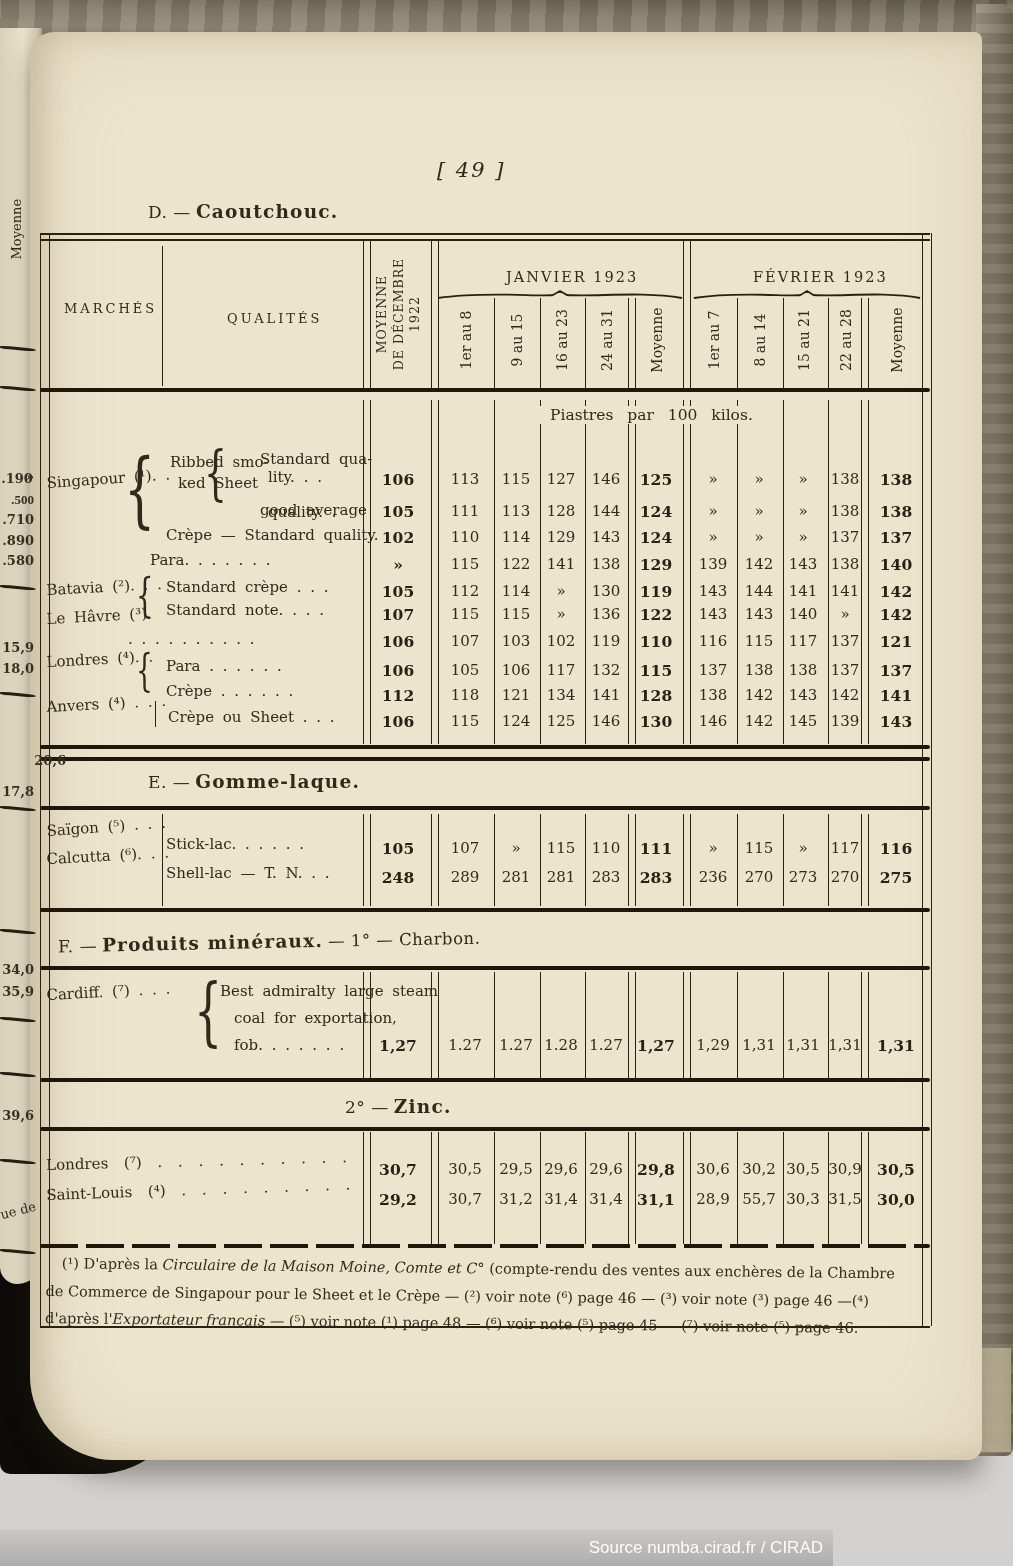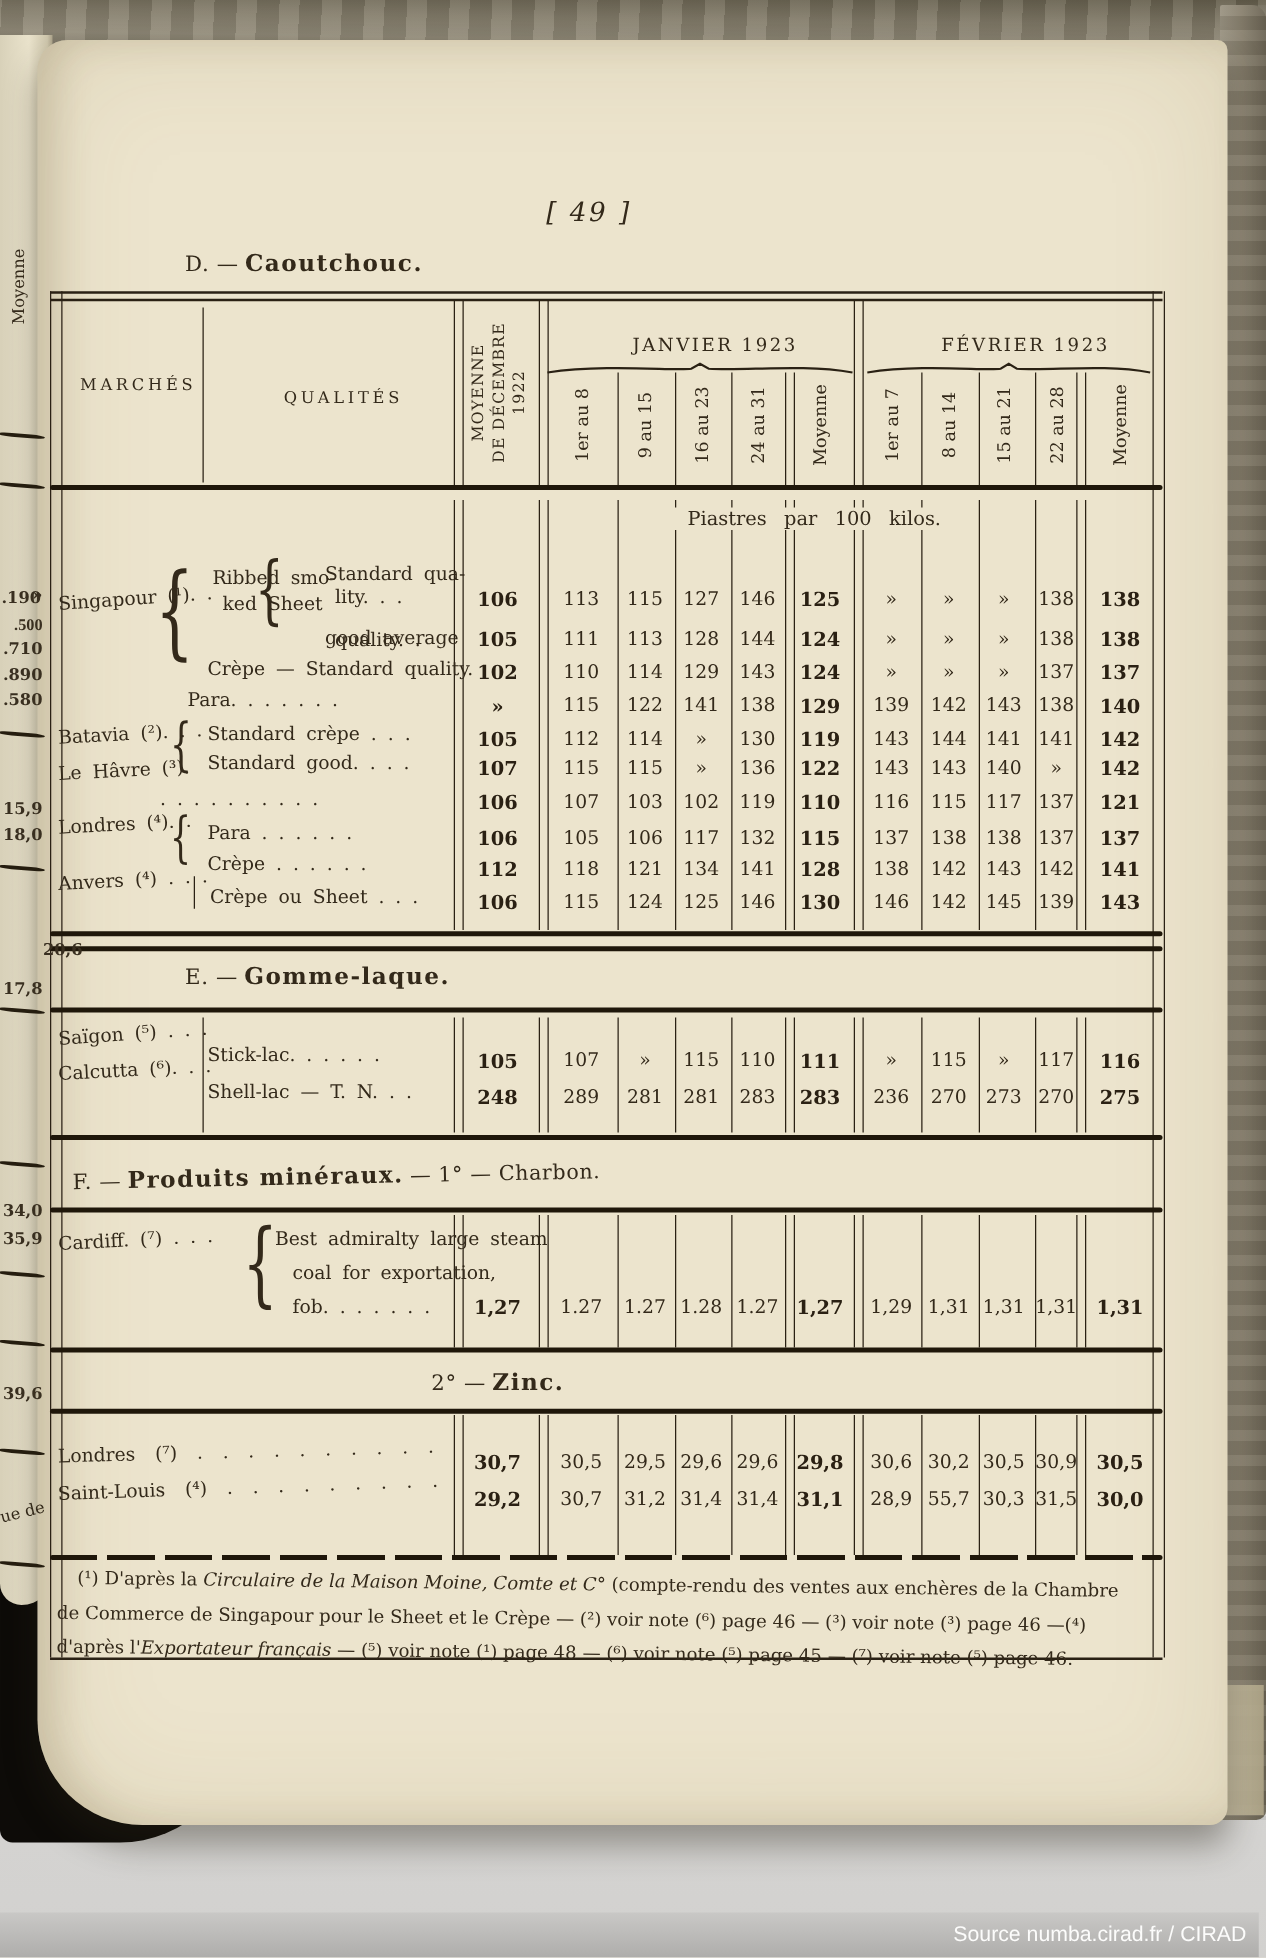--- a/index.html
+++ b/index.html
@@ -61,21 +61,21 @@
   .fn0{text-indent:16px}
   .fn2 .it,.it{font-style:italic}
   
   .pv{position:absolute;left:0;width:34px;text-align:right;font-weight:bold;font-size:13px;color:#392f20;z-index:2}
   .pl{position:absolute;left:-2px;width:38px;height:3px;background:#251d0f;border-radius:60%/100%;
     transform:rotate(5deg);z-index:2}
   #prev-moyenne{position:absolute;left:-14px;top:222px;width:60px;text-align:center;font-size:13px;
     transform:rotate(-90deg);z-index:2}
   #prev-partial{position:absolute;left:0px;top:1203px;font-size:13px;transform:rotate(-14deg);z-index:2}
   
-  #footerbar{position:absolute;left:0;top:1530px;width:1007px;height:36px;
+  #footerbar{position:absolute;left:0;top:1530px;width:833px;height:36px;
     background:linear-gradient(180deg,#c9c8c6,#aeadab);z-index:5}
   #footerbar span{display:block;text-align:right;padding-right:10px;line-height:36px;
     font-family:"Liberation Sans",sans-serif;font-size:17px;color:#fcfcfb}
   svg.mbrace{position:absolute;z-index:2}
 </style>
 </head>
 <body>
 
 <div id="stage">
   <div id="topband"></div>
@@ -139,21 +139,21 @@
 
     <span class="lbl" style="left:170px;top:453px">Ribbed smo-</span>
     <span class="lbl" style="left:178px;top:474px">ked Sheet</span>
     <span class="lbl" style="left:260px;top:450px">Standard qua-</span>
     <span class="lbl" style="left:268px;top:468px">lity. . .</span>
     <span class="lbl" style="left:260px;top:501px">good average</span>
     <span class="lbl" style="left:268px;top:503px">quality. .</span>
     <span class="lbl" style="left:166px;top:526px">Crèpe — Standard quality.</span>
     <span class="lbl" style="left:150px;top:551px">Para. . . . . . .</span>
     <span class="lbl" style="left:166px;top:578px">Standard crèpe . . .</span>
-    <span class="lbl" style="left:166px;top:601px">Standard good. . . .</span>
+    <span class="lbl" style="left:166px;top:601px">Standard note. . . .</span>
     <span class="lbl" style="left:128px;top:630px">. . . . . . . . . .</span>
     <span class="lbl" style="left:166px;top:657px">Para . . . . . .</span>
     <span class="lbl" style="left:166px;top:682px">Crèpe . . . . . .</span>
     <span class="lbl" style="left:168px;top:708px">Crèpe ou Sheet . . .</span>
 
     <div class="heading" style="left:148px;top:771px">
       <span class="h-pre">E. —</span>
       <span class="h-main">Gomme-laque.</span>
     </div>
     <span class="lbl mkt" style="left:46px;top:822px;transform:rotate(-4deg)">Saïgon (⁵) . . .</span>

